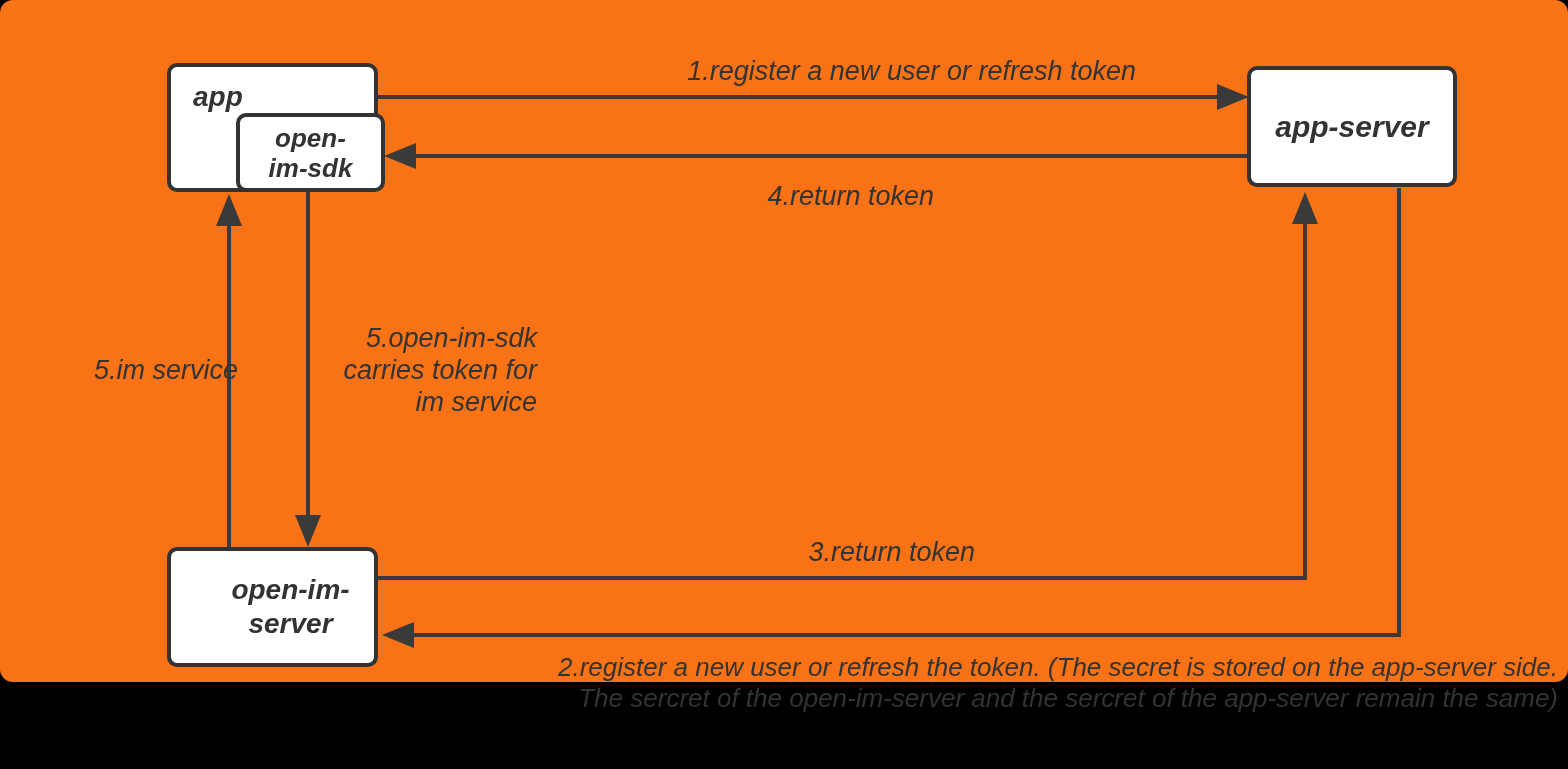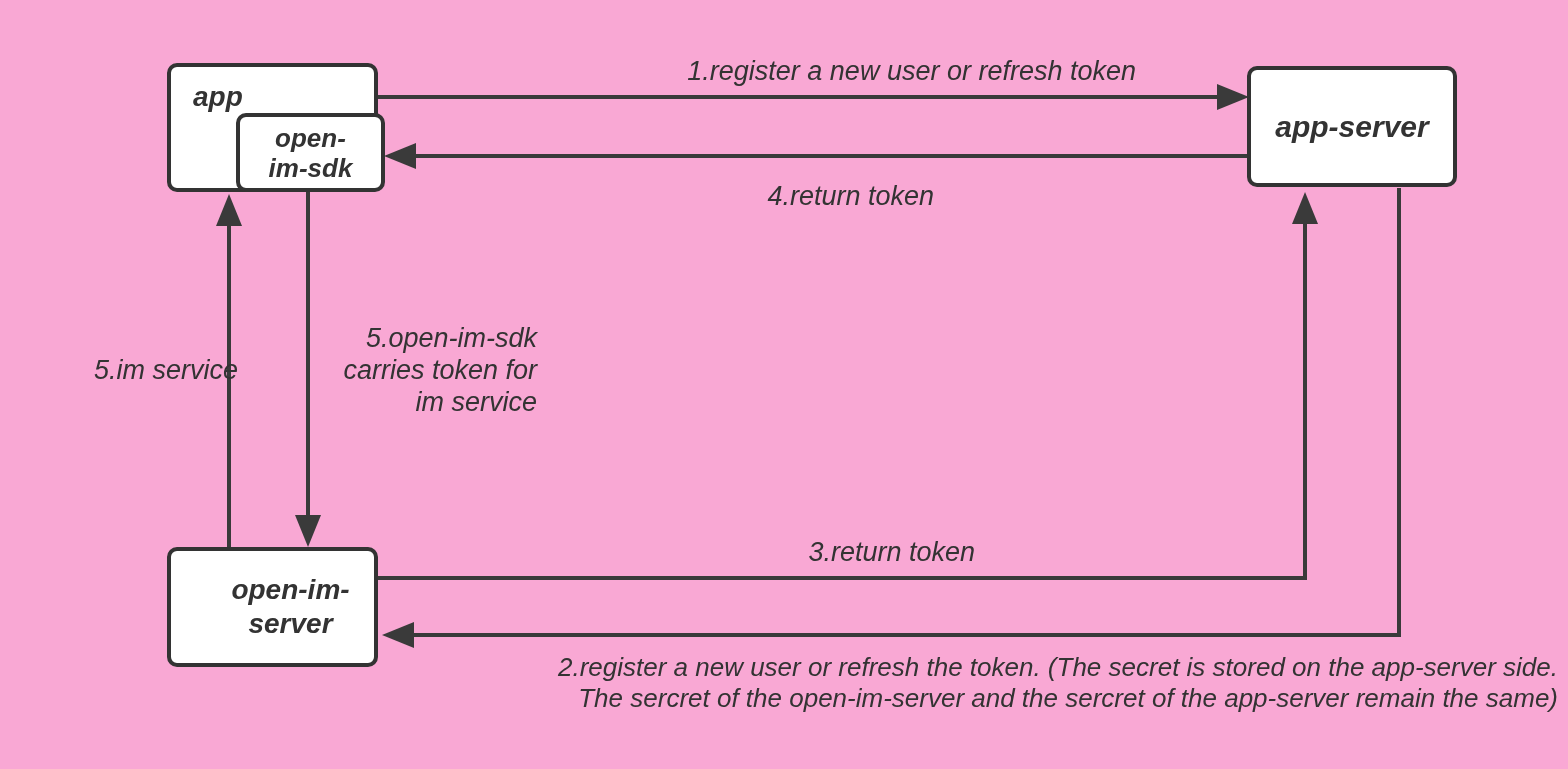--- a/index.html
+++ b/index.html
@@ -7,22 +7,23 @@
     padding: 0;
     background: #000000;
     width: 1568px;
     height: 769px;
     overflow: hidden;
     font-family: "Liberation Sans", sans-serif;
   }
   .canvas {
     position: relative;
     width: 1568px;
-    height: 769px;
-    background: #f9a8d4;
+    height: 682px;
+    background: #f97316;
+    border-radius: 13px;
   }
   svg.connector-layer {
     position: absolute;
     left: 0; top: 0;
     width: 1568px; height: 769px;
   }
   .node {
     position: absolute;
     box-sizing: border-box;
     background: #ffffff;

